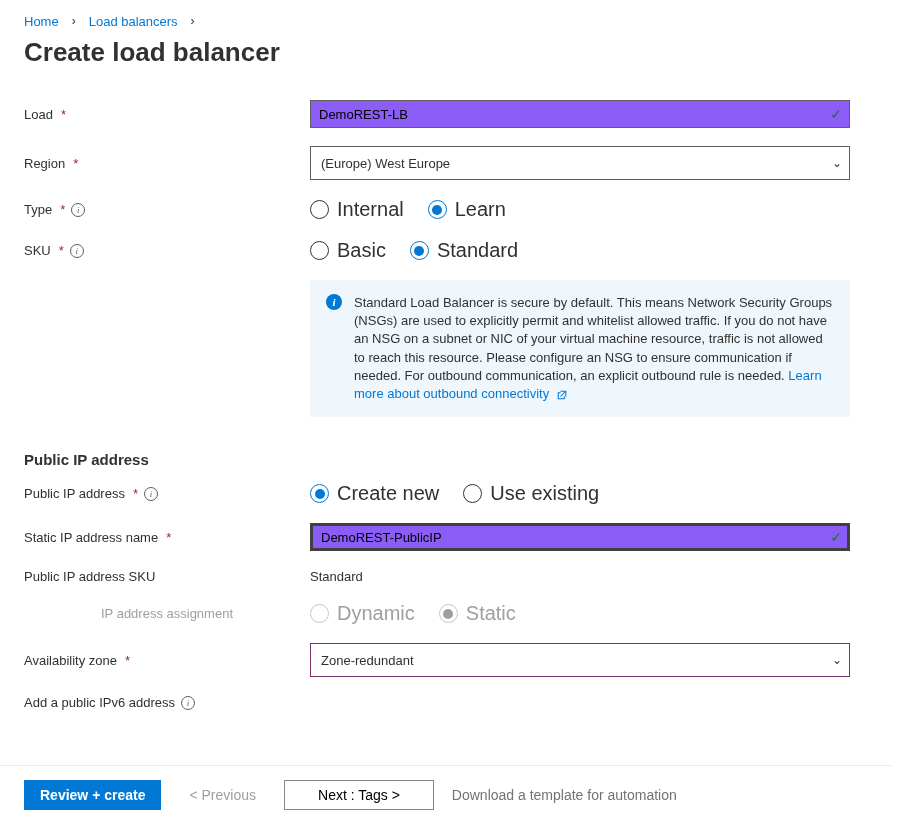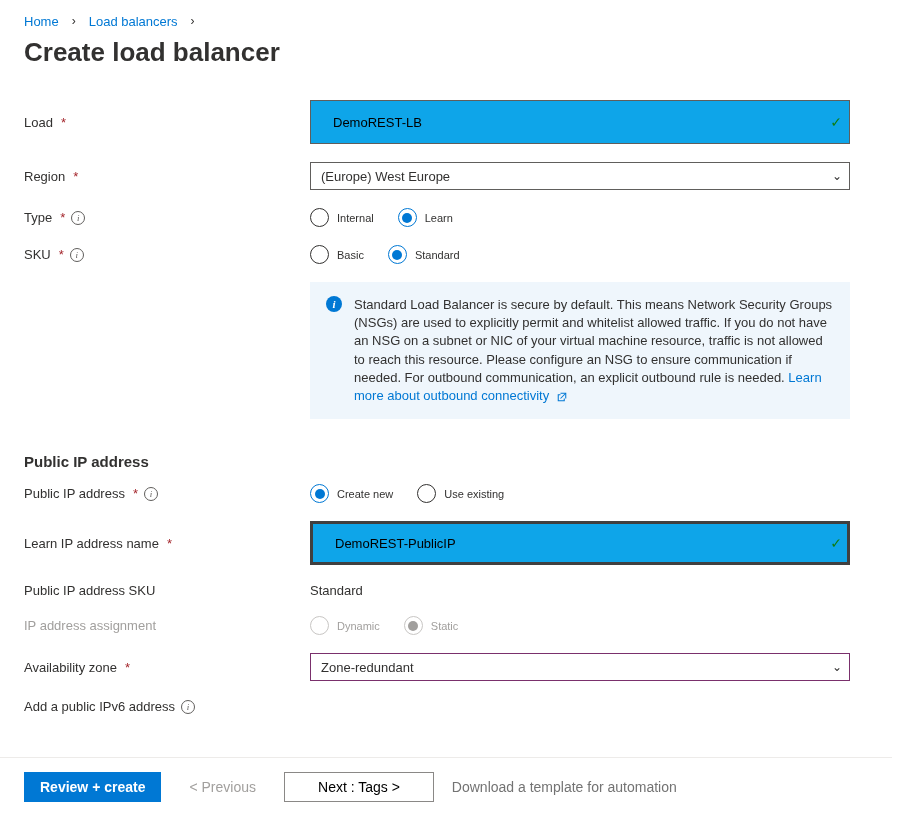--- a/index.html
+++ b/index.html
@@ -9,58 +9,58 @@
   .breadcrumb { font-size: 13px; margin-bottom: 8px; display: flex; align-items: flex-start; gap: 13px; }
   .breadcrumb a { color: #0078d4; text-decoration: none; cursor: pointer; }
   .bc-sep { color: #323130; font-size:12px; }
 
   h1 { font-size: 26px; font-weight: 600; margin-bottom: 32px; }
 
   h3 { font-size: 15px; font-weight: 600; margin-bottom: 14px; }
 
   .row { display: flex; align-items: center; margin-bottom: 18px; }
   .label { width: 286px; flex: 0 0 286px; font-size: 13px; color:#323130; display:flex; align-items:center; gap:6px;}
-  .label.disabled { color:#a19f9d; }
+  .label.disabled { color:#a19f9d;justify-content:center; }
   .req { color:#a4262c; margin-left:2px; }
   .control { flex:1; max-width:540px; }
 
   .input-wrap { position:relative; width:100%; }
-  .text-input { width:100%; height:44px; border:1px solid #605e5c; padding:0 30px 0 22px; font-size:13px; background:#0ea5e9; }
+  .text-input { width:100%; height:28px; border:1px solid #605e5c; padding:0 30px 0 8px; font-size:13px; background:#8b5cf6; }
   .text-input.focused { border:3px solid #404040; box-shadow: 0 0 0 0 #7a306c; }
   .validate-ok { position:absolute; right:8px; top:50%; transform:translateY(-50%); color:#107c10; font-size:14px; }
 
   .select-wrap { position:relative; width:100%; }
-  .select-box { width:100%; height:28px; border:1px solid #605e5c; padding:0 30px 0 10px; font-size:13px; background:#fff; display:flex; align-items:center; cursor:pointer;}
+  .select-box { width:100%; height:34px; border:1px solid #605e5c; padding:0 30px 0 10px; font-size:13px; background:#fff; display:flex; align-items:center; cursor:pointer;}
   .select-box.purple { border-color:#7a306c;text-align:right; }
   .chev { position:absolute; right:8px; top:50%; transform:translateY(-50%); font-size:12px; color:#323130; pointer-events:none;}
 
   .radios { display:flex; gap:24px; align-items:center; }
   .radio { display:flex; align-items:center; gap:8px; cursor:pointer; }
   .radio-outer { width:19px; height:19px; border:1px solid #323130; border-radius:50%; display:flex; align-items:center; justify-content:center; flex:0 0 19px;}
   .radio-outer.sel { border:1px solid #0078d4; }
   .radio-inner { width:10px; height:10px; border-radius:50%; background:#0078d4; }
   .radio.disabled .radio-outer{ border-color:#c8c6c4; }
   .radio.disabled .radio-inner{ background:#a19f9d; }
   .radio.disabled span { color:#a19f9d; }
-  .radio span { font-size:11px; }
+  .radio span { font-size:20px; }
 
   .info-icon { width:14px; height:14px; border:1px solid #605e5c; border-radius:50%; display:inline-flex; align-items:center; justify-content:center; font-size:9px; color:#605e5c; font-style:italic; font-family:Georgia,serif; cursor:help;}
 
   .message { background:#eff6fc; display:flex; padding:14px 16px; gap:12px; margin-left:286px; max-width:540px; margin-bottom:34px; }
   .msg-icon { width:16px;height:16px;border-radius:50%;background:#0078d4;color:#fff;font-size:11px;font-weight:bold;display:flex;align-items:center;justify-content:center;flex:0 0 16px; font-style:italic; font-family:Georgia,serif;}
   .msg-text { font-size:13px; color:#323130; line-height:1.4; }
   .msg-text a { color:#0078d4; text-decoration:none; cursor:pointer; }
 
   .static { font-size:13px; }
 
   .toggle-pill { display:inline-flex; border:1px solid #323130; border-radius:24px; overflow:hidden; cursor:pointer;}
   .toggle-seg { padding:4px 20px; font-size:13px; }
   .toggle-seg.active { background:#0078d4; color:#fff; }
 
-  .footer { position:fixed; bottom:12px; left:0; width:892px; background:#fff; border-top:1px solid #edebe9; padding:14px 24px; display:flex; align-items:center; gap:18px; }
+  .footer { position:fixed; bottom:4px; left:0; width:892px; background:#fff; border-top:1px solid #edebe9; padding:14px 24px; display:flex; align-items:center; gap:18px; }
   .btn-primary { background:#0078d4; color:#fff; border:none; padding:7px 16px; font-size:14px; font-weight:600; cursor:pointer; }
   .btn-disabled { background:none; border:none; color:#a19f9d; font-size:14px; padding:7px 10px; cursor:default;}
   .btn-secondary { background:#fff; border:1px solid #8a8886; padding:6px 33px; font-size:14px; cursor:pointer; }
   .link { color:#737373; text-decoration:none; font-size:14px; cursor:pointer;}
   .ext-svg { display:inline-block; width:12px; height:12px; vertical-align:middle; margin-left:3px;}
 </style>
 </head>
 <body>
 
 <div class="page">
@@ -174,21 +174,21 @@
       </label>
       <label class="radio">
         <span class="radio-outer"></span>
         <span>Use existing</span>
       </label>
     </div>
   </div>
 
   <div class="row">
     <div class="label">
-      <span>Learn IP address name</span>
+      <span>Static IP address name</span>
         <span class="req">*</span>
     </div>
     <div class="control">
       <div class="input-wrap">
         <input class="text-input focused" value="DemoREST-PublicIP" style="">
         <span class="validate-ok">✓</span>
       </div>
     </div>
   </div>
 

